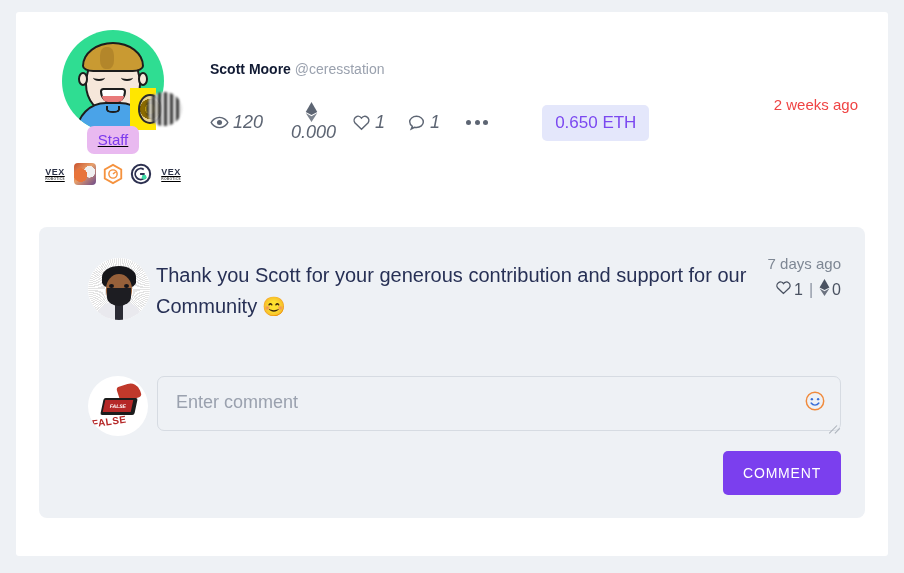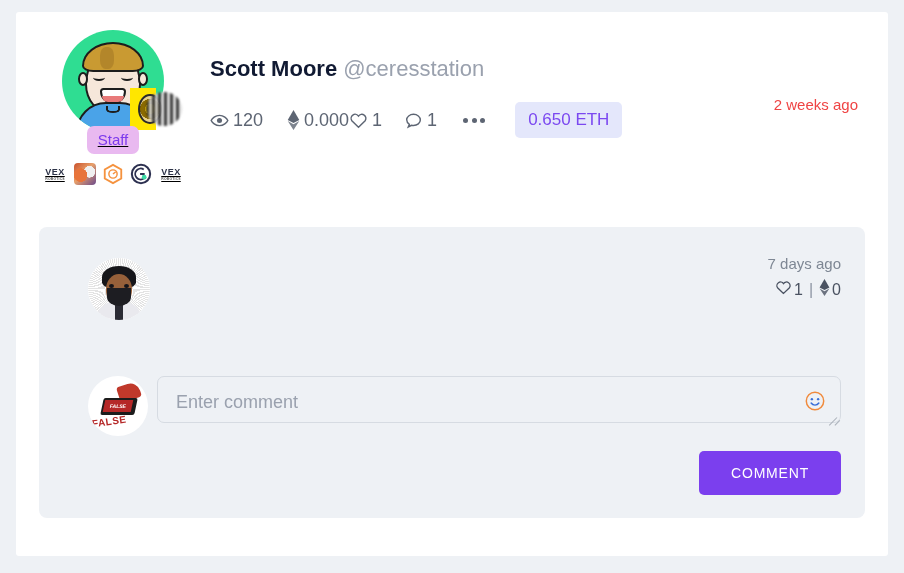--- a/index.html
+++ b/index.html
@@ -134,44 +134,44 @@
       radial-gradient(circle at 70% 40%, #f0f0f0 0 28%, transparent 29%),
       linear-gradient(135deg,#c94f2a 0%, #e8a06a 45%, #6b4a8c 100%);
   }
   .mb-hex { position: relative; width: 22px; height: 22px; }
   .mb-hex svg { width: 22px; height: 22px; display:block; }
   .mb-dark { position: relative; width: 22px; height: 22px; }
   .mb-dark svg { width: 22px; height: 22px; display:block; }
 
   
   .post-body { position: absolute; left: 194px; top: 44px; right: 30px; }
-  .line1 { font-size: 22px; line-height: 26px; color: #1a2238; }
+  .line1 { font-size: 14px; line-height: 26px; color: #1a2238; }
   .name { font-weight: bold; color: #111a33; }
   .handle { color: #9aa1ae; font-weight: normal; }
   .line2 { font-size: 19px; line-height: 30px; color: #2b3040; margin-top: 3px; }
   .proj-link { color: #7b48f0; text-decoration: none; }
 
   .time-top {
     position: absolute; right: 30px; top: 84px;
     font-size: 15px; color: #ef4444;
   }
 
   .stats { margin-top: 20px; display: flex; align-items: center; gap: 0; }
   .stat { display: flex; align-items: center; color: #5d6573; font-size: 18px; }
   .stat .ic { display: inline-flex; align-items: center; justify-content: center; }
   .stat-views { margin-right: 24px; }
-  .stat-eth  { margin-right: 0; }
+  .stat-eth  { margin-right: 16px; flex-direction: column; }
   .stat-like { margin-right: 22px; }
   .stat-cmt  { margin-right: 26px; }
-  .stat .val { margin-left: 4px; }
+  .stat .val { margin-left: 4px; font-style: italic; }
   .dots { display: flex; gap: 3.5px; align-items: center; margin-right: 30px; }
   .dots i { width: 5px; height: 5px; background: #5d6573; border-radius: 50%; display:block; }
   .eth-pill {
     background: #e4e7fb; color: #7b48f0;
-    font-size: 17px; padding: 8px 13px; border-radius: 5px;
+    font-size: 17px; padding: 8px 13px; border-radius: 5px; margin-left: 24px;
   }
 
   
   .comments {
     position: absolute; left: 23px; top: 215px;
     width: 826px; height: 291px;
     background: #eef1f5; border-radius: 8px;
   }
   .comment { position: relative; padding: 28px 0 0 0; }
   .c-avatar {
@@ -248,21 +248,21 @@
     position:absolute; left:30px; top:8px; width:22px; height:16px;
     background:#c0392b; border-radius:3px 10px 3px 3px; transform: rotate(-18deg);
   }
   .stamp-mark {
     position:absolute; left:4px; top:40px; width:34px; height:14px;
     color:#b52828; font-size:10px; font-weight:bold; letter-spacing:.5px;
     transform: rotate(-8deg); overflow:hidden;
   }
   .comment-box {
     position: absolute; left: 118px; top: 10px; right: 24px;
-    height: 47px; background: #eef1f5;
+    height: 55px; background: #eef1f5;
     border: 1px solid #d6dbe2; border-radius: 7px;
   }
   .comment-input {
     position: absolute; left: 16px; top: 0; right: 52px; height: 51px;
     border: none; outline: none; background: transparent;
     font-family: "Liberation Sans", sans-serif;
     font-size: 18px; color: #2b3040;
   }
   .comment-input::placeholder { color: #9aa1ae; }
   .emoji-btn {
@@ -278,21 +278,21 @@
   }
   .rh1 { width: 11px; bottom: 1px; transform: rotate(-45deg); }
   .rh2 { width: 7px; bottom: 1px; right: 0; transform: rotate(-45deg) translate(0,4px); }
 
   .comment-btn {
     position: absolute; right: 24px; top: 85px;
     background: #7b3fee; color: #ffffff;
     border: none; border-radius: 5px;
     font-family: "Liberation Sans", sans-serif;
     font-size: 14px; letter-spacing: .8px;
-    padding: 14px 32px; cursor: pointer;
+    padding: 14px 20px; cursor: pointer;
   }
 </style>
 </head>
 <body>
 
 <div class="page">
   <div class="card">
 
     <div class="post">
 
@@ -411,20 +411,24 @@
           <div class="c-av-ring"></div>
           <div class="c-shirt"></div>
           <div class="c-tie"></div>
           <div class="c-hair"></div>
           <div class="c-head"></div>
           <div class="c-beard"></div>
           <div class="c-eyes"></div>
         </div>
 
         <div class="c-body">
+          <div class="c-text">
+            <span>Thank you Scott for your generous contribution and support for our Community</span>
+            <span class="c-emoji">😊</span>
+          </div>
 
           <div class="c-meta">
             <div class="c-time">7 days ago</div>
             <div class="c-reacts">
               <span class="ic">
                 <svg width="17" height="17" viewBox="0 0 24 24" aria-hidden="true">
                   <path d="M12 20.4 L3.6 12.3 A4.9 4.9 0 1 1 12 6.4 A4.9 4.9 0 1 1 20.4 12.3 Z" fill="none" stroke="#4a5261" stroke-width="1.8"></path>
                 </svg>
               </span>
               <span>1</span>

